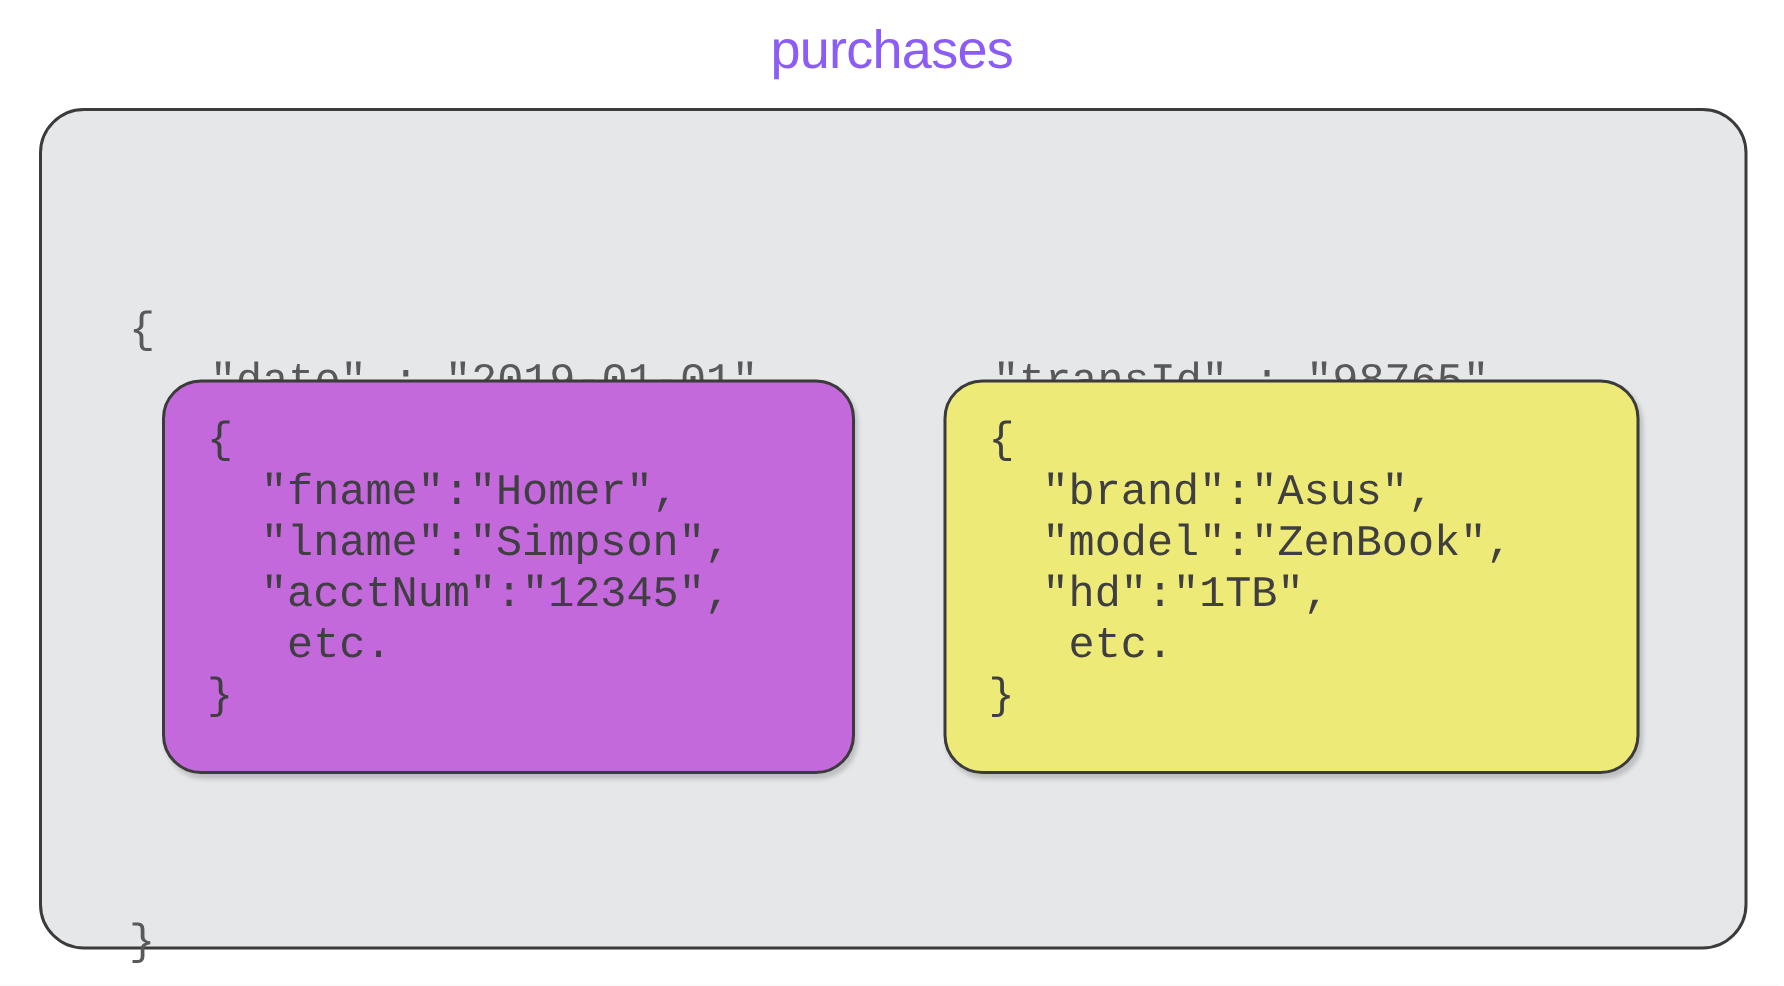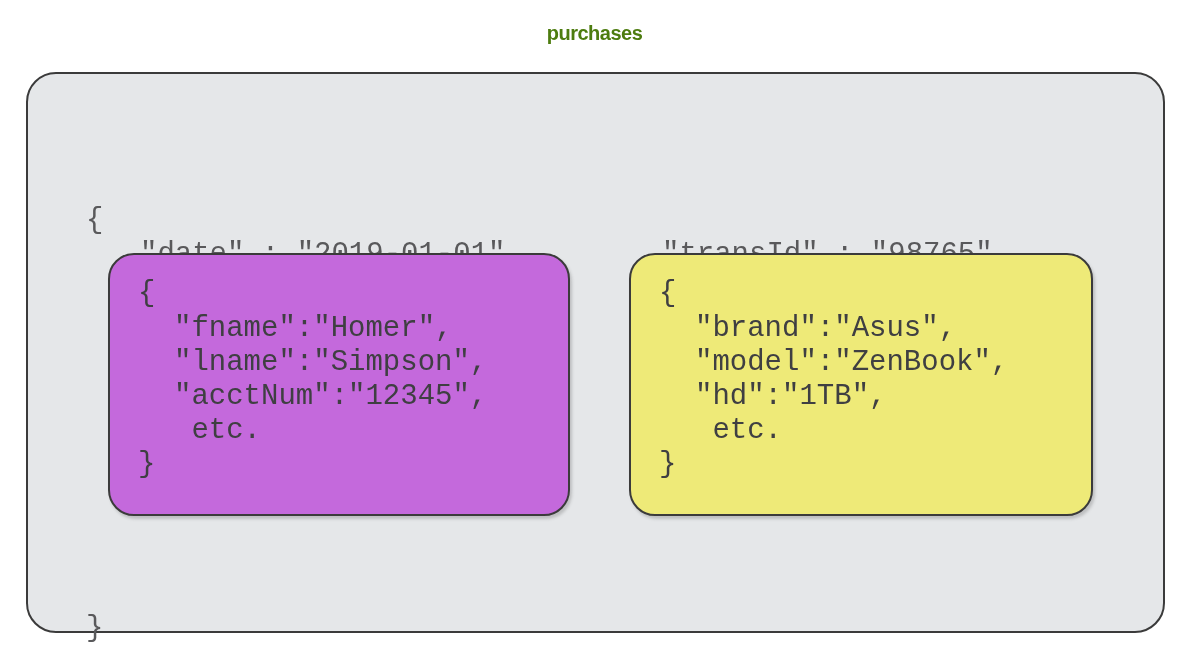--- a/index.html
+++ b/index.html
@@ -15,24 +15,24 @@
     overflow: hidden;
   }
 
   #diagram-title {
     position: absolute;
     left: 0;
     top: 14px;
     width: 1189px;
     text-align: center;
     font-family: "Liberation Sans", sans-serif;
-    font-weight: bold;
-    font-size: 20px;
+    font-weight: normal;
+    font-size: 36px;
     letter-spacing: -0.5px;
-    color: #4d7c0f;
+    color: #8b5cf6;
     line-height: 38px;
   }
 
   #outer-document {
     position: absolute;
     left: 26px;
     top: 72px;
     width: 1139px;
     height: 561px;
     box-sizing: border-box;

